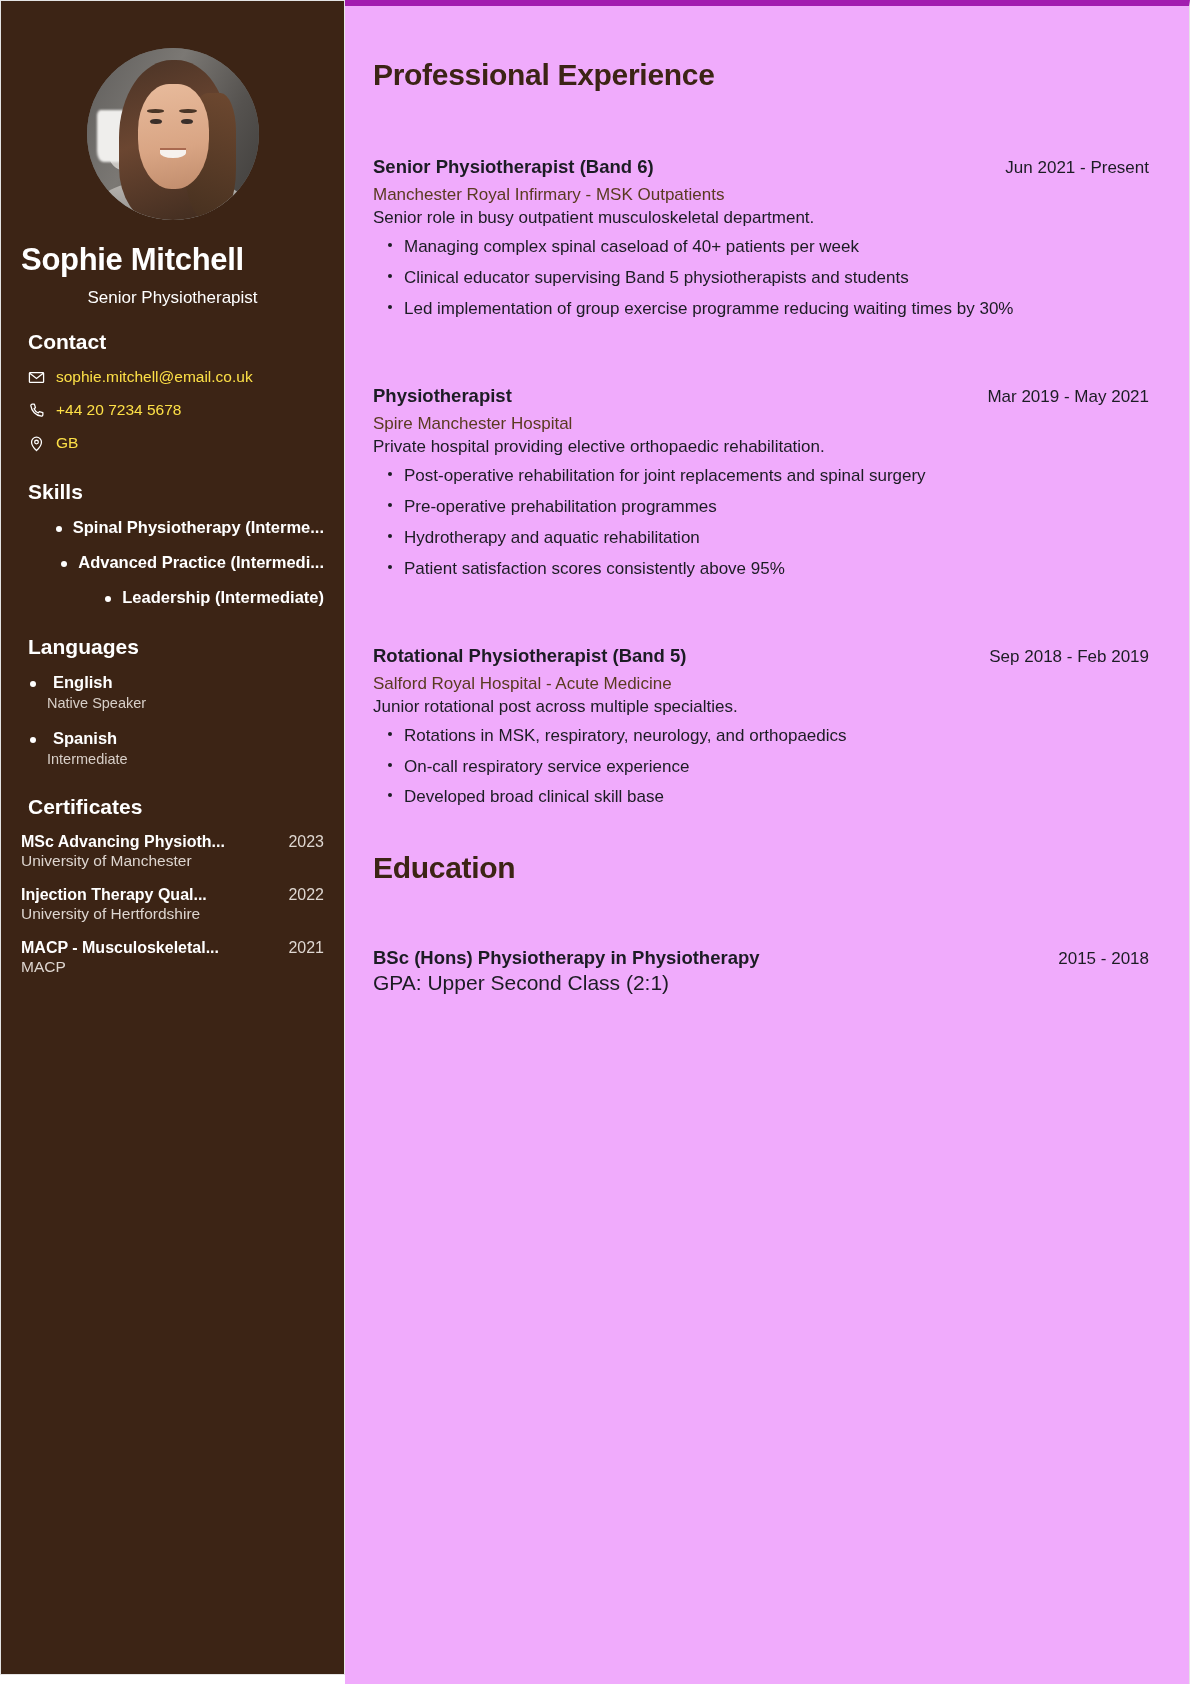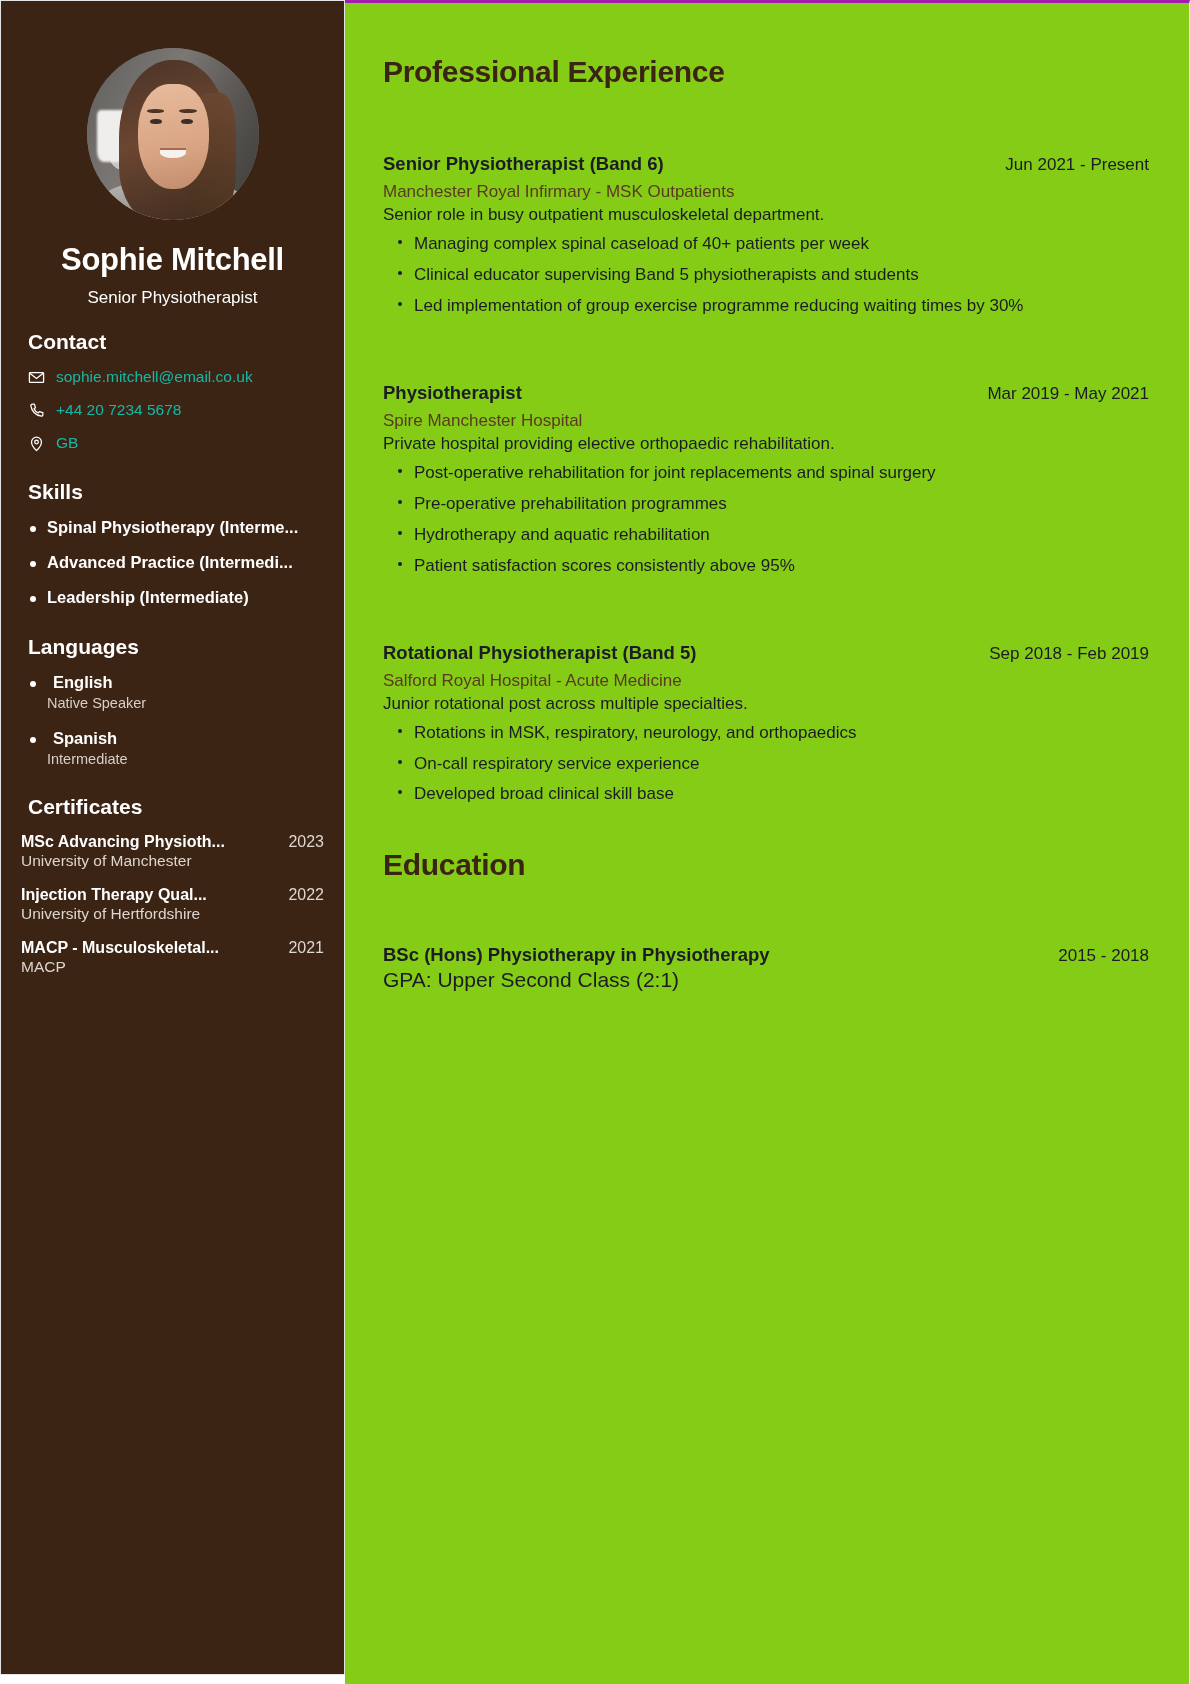--- a/index.html
+++ b/index.html
@@ -102,21 +102,21 @@
   .ph-brow.r { left: 54%; }
   .ph-smile {
     position: absolute; left: 43%; top: 58%;
     width: 15%; height: 6%;
     border-radius: 0 0 50% 50%;
     background: #f6f2ee;
     border-top: 2px solid #a9694f;
   }
 
   .name {
-    text-align: center;
+    text-align: left;
     font-size: 31px;
     font-weight: bold;
     letter-spacing: -0.3px;
     margin-top: 22px;
   }
   .headline {
     text-align: center;
     font-size: 17px;
     font-weight: normal;
     margin-top: 10px;
@@ -132,41 +132,42 @@
   }
   .side-h.tight { margin-top: 28px; }
 
   .contact-row {
     display: flex;
     align-items: center;
     gap: 11px;
     font-size: 15.5px;
     margin-bottom: 15px;
     padding-left: 7px;
-    color: #14b8a6;
+    color: #fde047;
   }
   .contact-row .ic {
     width: 17px; height: 17px;
     display: inline-flex;
     align-items: center;
     justify-content: center;
     flex: 0 0 17px;
   }
   .contact-row .ic svg { display: block; }
 
   .bullet-row {
     display: flex;
     align-items: flex-start;
     gap: 11px;
     padding-left: 9px;
     margin-bottom: 16px;
     font-size: 16.5px;
     font-weight: bold;
     white-space: nowrap;
     overflow: hidden;
+    justify-content: flex-end;
   }
   .dot {
     width: 6px; height: 6px;
     border-radius: 50%;
     background: #ffffff;
     margin-top: 8px;
     flex: 0 0 6px;
   }
   .lang-item { padding-left: 9px; margin-bottom: 18px; }
   .lang-top {
@@ -204,23 +205,23 @@
   }
   .cert-issuer {
     font-size: 15.5px;
     color: #ded6d0;
     margin-top: 1px;
   }
 
   
   .main {
     flex: 1;
-    padding: 52px 40px 0 38px;
-    background: #84cc16;
-    border-top: 3px solid #a21caf;
+    padding: 52px 40px 0 28px;
+    background: #f0abfc;
+    border-top: 6px solid #a21caf;
     border-right: 1px solid #e4e4e4;
   }
 
   .sec-h {
     font-size: 30px;
     font-weight: bold;
     color: #3C2415;
     letter-spacing: -0.3px;
     margin-bottom: 26px;
   }

